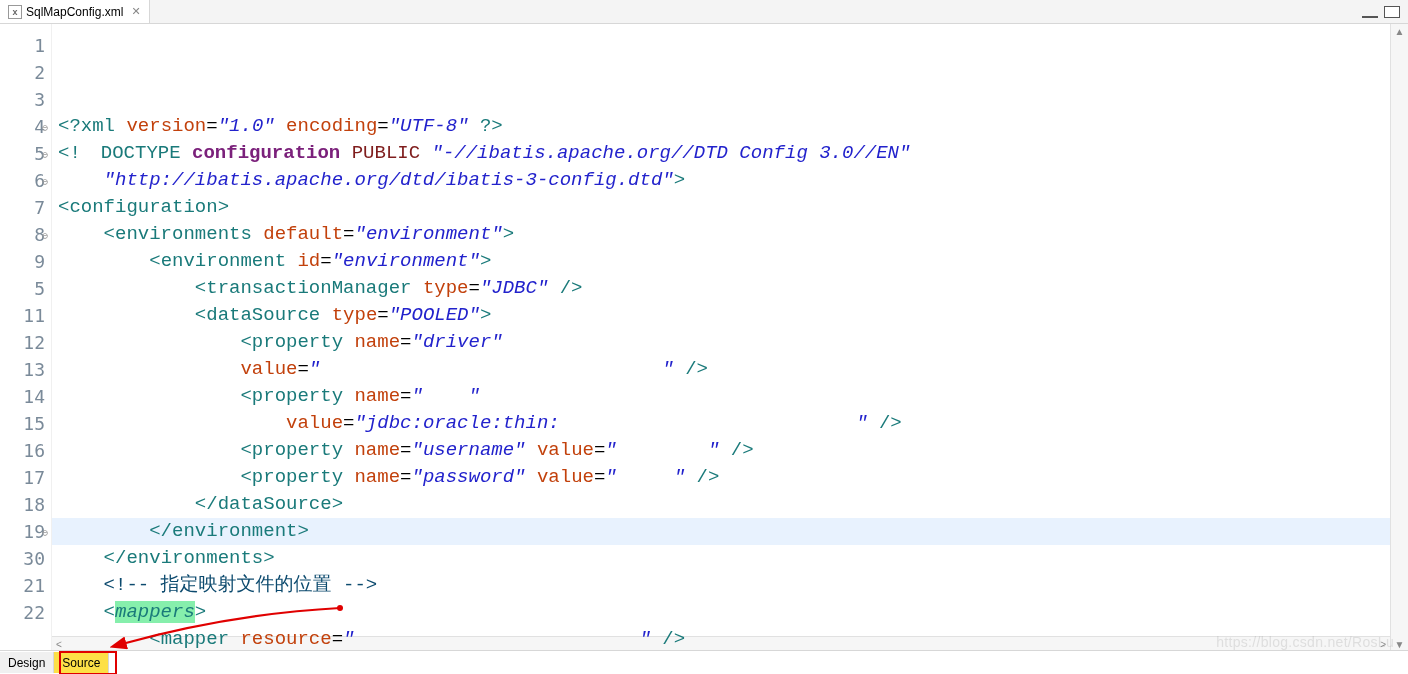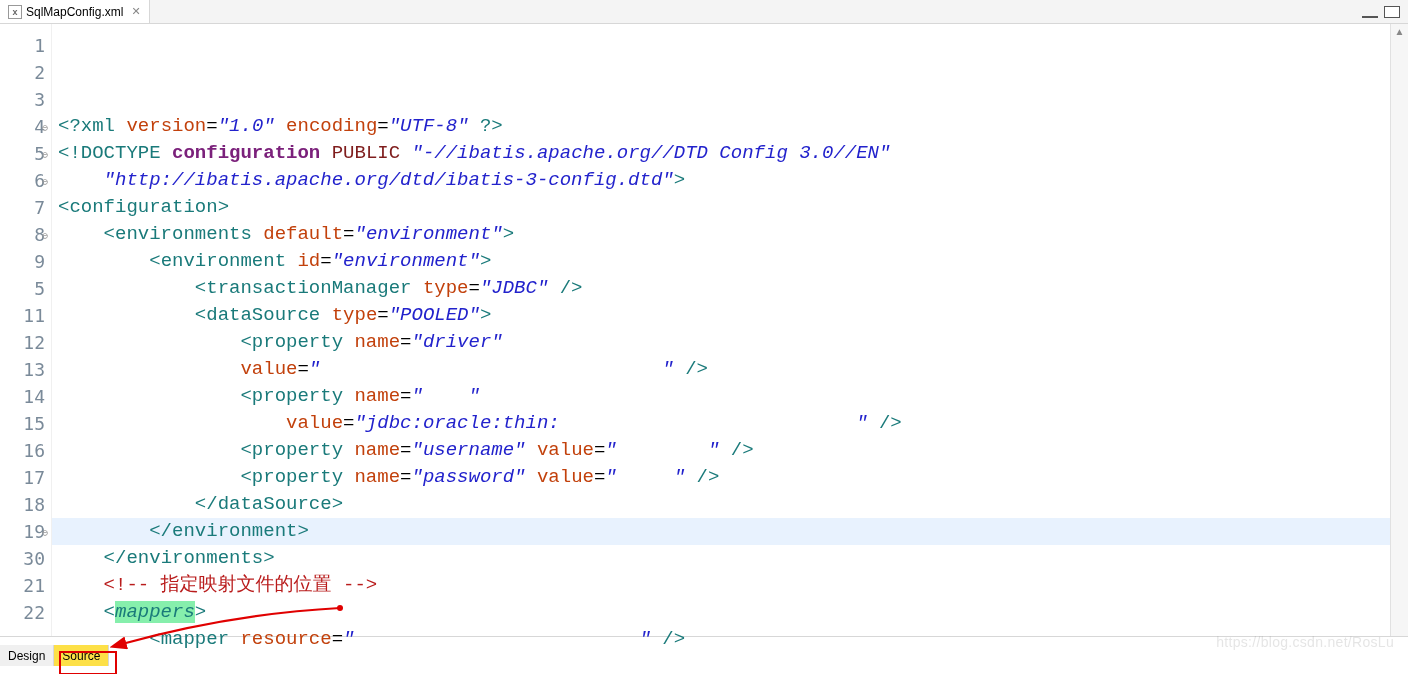--- a/index.html
+++ b/index.html
@@ -90,25 +90,25 @@
     left: 0; right: 0;
     top: calc(8px + 18*27px);
     height: 27px;
     background: #e8f2fe;
     z-index: 0;
   }
   .code-line { position: relative; z-index: 1; }
   .t-tag    { color: #1a7a7a; }
   .t-attr   { color: #c2410c; }
   .t-str    { color: #2222cc; font-style: italic; }
-  .t-doc    { color: #1a7a7a; }
+  .t-doc    { color: #1a7a7a; margin-left: 20px; }
   .t-kw     { color: #7b217b; font-weight: 600; }
   .t-pub    { color: #7f1d1d; font-weight: 400; }
   .t-brk    { color: #1a7a7a; }
-  .t-comm   { color: #b91c1c; }
+  .t-comm   { color: #0c4a6e; }
   .hl-tag   { background: #86efac; font-style: italic; }
   .vscroll {
     width: 18px;
     background: #f6f6f6;
     border-left: 1px solid #e1e1e1;
     display:flex;
     flex-direction:column;
     justify-content:space-between;
     align-items:center;
     padding:2px 0;
@@ -127,21 +127,21 @@
     align-items:center;
     padding: 0 4px;
     color:#888;
     font-size:10px;
   }
   .bottom-tabs {
     position: absolute;
     bottom: 0;
     left: 0;
     right: 0;
-    height: 38px;
+    height: 24px;
     background: #fff;
     border-top: 1px solid #d7d7d7;
     display: flex;
     align-items: center;
     font-size: 12px;
   }
   .btab {
     padding: 2px 8px;
     height: 21px;
     display: flex;

